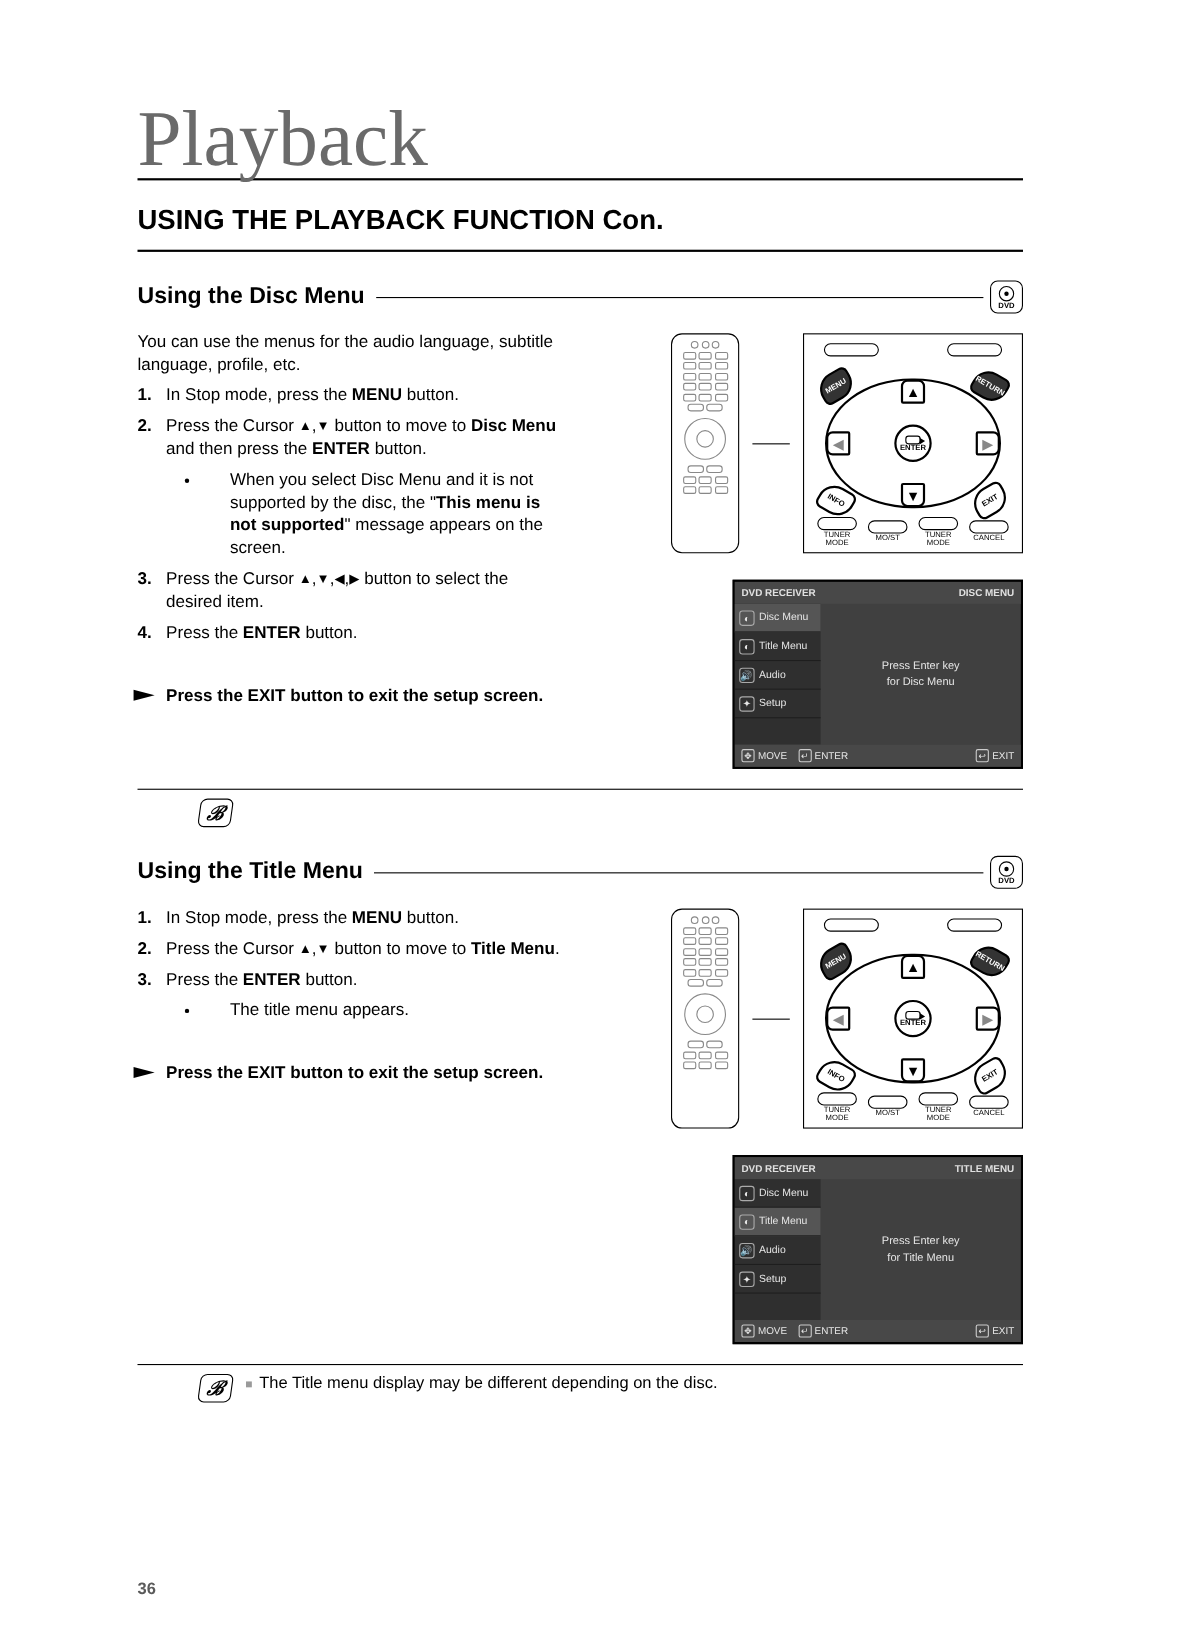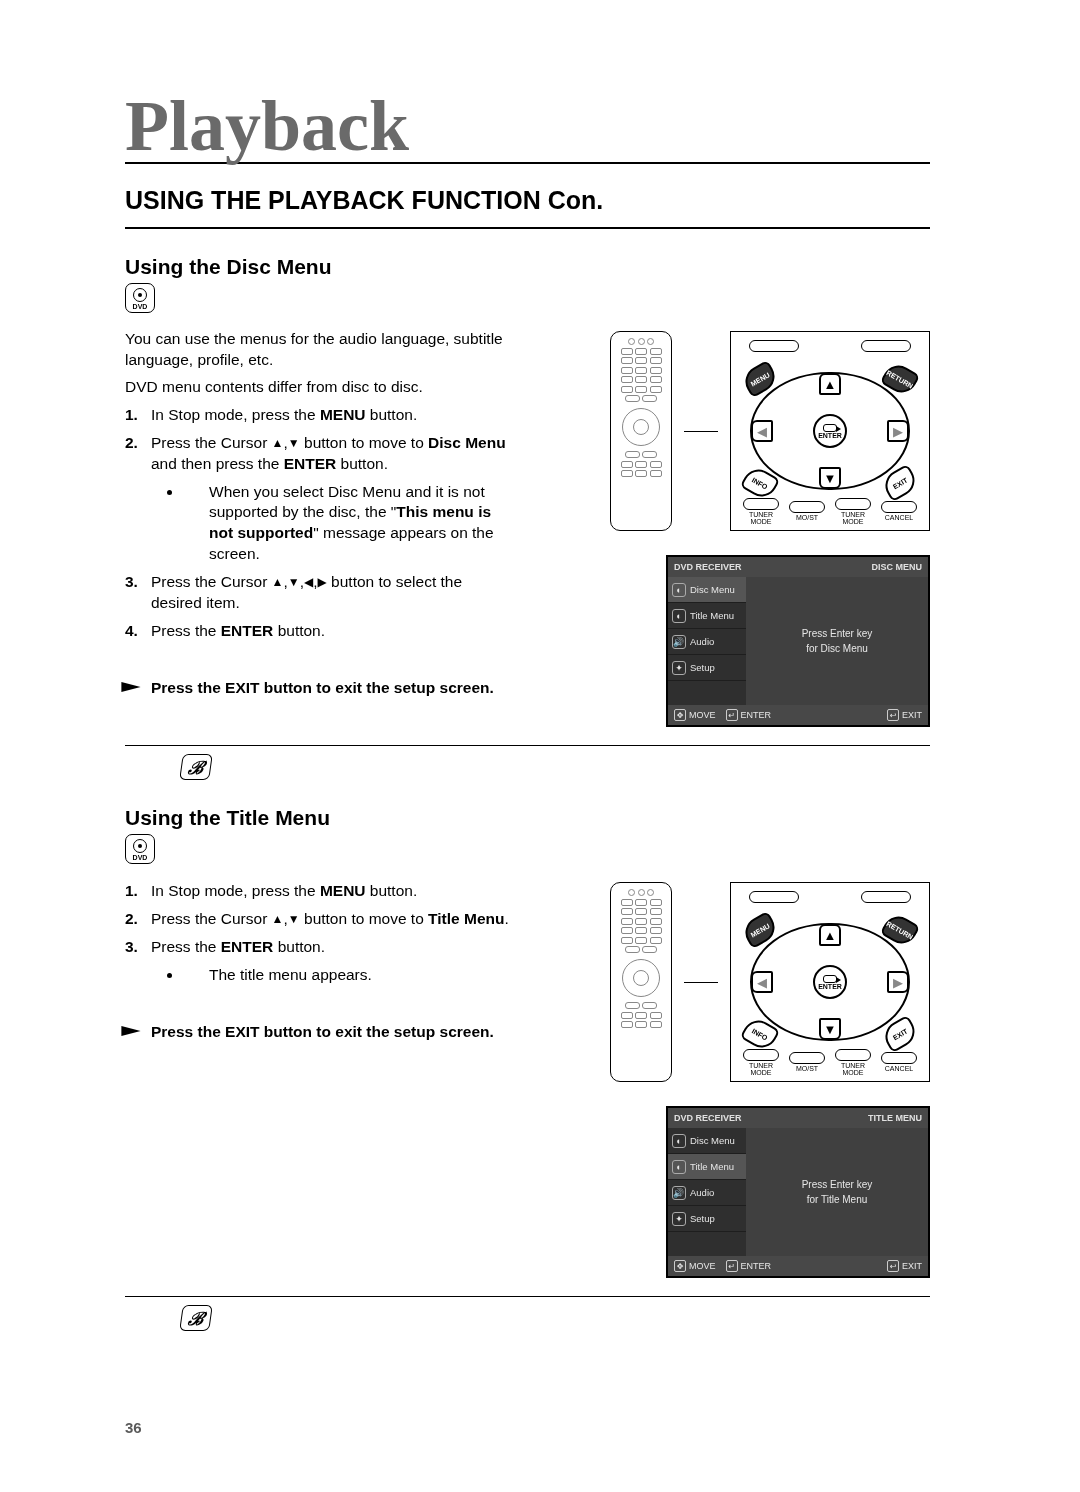--- a/index.html
+++ b/index.html
@@ -7,39 +7,38 @@
     width: 1080px;
     height: 1492px;
     background: #fff;
     font-family: Arial, Helvetica, sans-serif;
     color: #000;
     position: relative;
     padding: 90px 150px 40px 125px;
   }
   .page-title {
     font-family: "Times New Roman", serif;
-    font-weight: 700;
+    font-weight: 400;
     font-size: 72px;
     color: #6a6a6a;
     border-bottom: 2px solid #000;
     padding-bottom: 0;
     line-height: 1;
   }
   .section-title {
     font-weight: 700;
     font-size: 25px;
     margin-top: 22px;
     border-bottom: 2px solid #000;
     padding-bottom: 12px;
   }
   .subsection-row {
     display: flex;
-    align-items: flex-start;
+    align-items: center;
     margin-top: 26px;
-    flex-direction: column;
   }
   .sub-title {
     font-weight: 700;
     font-size: 21px;
     flex: 0 0 auto;
     padding-bottom: 3px;
   }
   .sub-line {
     flex: 1 1 auto;
     border-bottom: 1.5px solid #000;
@@ -162,21 +161,21 @@
   .osd-footer .grp { display:flex; align-items:center; gap:3px; }
   .osd-footer .fic { width:12px; height:12px; border:1px solid #ccc; border-radius:2px; display:flex;align-items:center;justify-content:center;font-size:8px;}
   .osd-footer .spacer { flex:1; }
 
   
   .note-hr { border:none; border-top:1.5px solid #000; margin-top:18px; }
   .note-row { display:flex; align-items:flex-start; gap:12px; margin-top:8px; padding-left:56px; font-size:15px;}
   .note-icon { width:30px; height:26px; border:1.5px solid #000; border-radius:6px; display:flex; align-items:center; justify-content:center; font-style:italic; font-weight:700; font-family:serif; font-size:18px; transform:skewX(-8deg);}
   .note-row .sq { color:#9a9a9a; font-size:11px; margin-right:6px; }
 
-  .page-num { position:absolute; bottom:56px; left:125px; font-weight:700; color:#5a5a5a; font-size:15px; }
+  .page-num { position:absolute; bottom:39px; left:125px; font-weight:700; color:#5a5a5a; font-size:15px; }
 
   .inactive { color:#888; }
   .arrow-glyph-up::before{content:'▲';}
   .arrow-glyph-down::before{content:'▼';}
   .arrow-glyph-left::before{content:'◀';}
   .arrow-glyph-right::before{content:'▶';}
 </style>
 </head>
 <body>
 
@@ -188,21 +187,20 @@
   <div class="sub-line"></div>
   <div class="dvd-icon">
     <div class="disc"></div>
     <span>DVD</span>
   </div>
 </div>
 
 <div class="content-row">
   <div class="text-col">
     <p>You can use the menus for the audio language, subtitle language, profile, etc.</p>
-    <p>DVD menu contents differ from disc to disc.</p>
     <ol>
       <li>
         <span class="num">1.</span>
         <span>In Stop mode, press the </span><b>MENU</b><span> button.</span>
       </li>
       <li>
         <span class="num">2.</span>
         <span>Press the Cursor </span><span class="tri">▲</span>,<span class="tri">▼</span><span> button to move to </span><b>Disc Menu</b><span> and then press the </span><b>ENTER</b><span> button.</span>
         <ul>
           <li>
@@ -514,15 +512,16 @@
             <span>EXIT</span>
           </div>
       </div>
     </div>
   </div>
 </div>
 
 <hr class="note-hr">
 <div class="note-row">
   <div class="note-icon">ℬ</div>
+  <div><span class="sq">■</span><span>The Title menu display may be different depending on the disc.</span></div>
 </div>
 
 <div class="page-num">36</div>
 
 </body></html>

